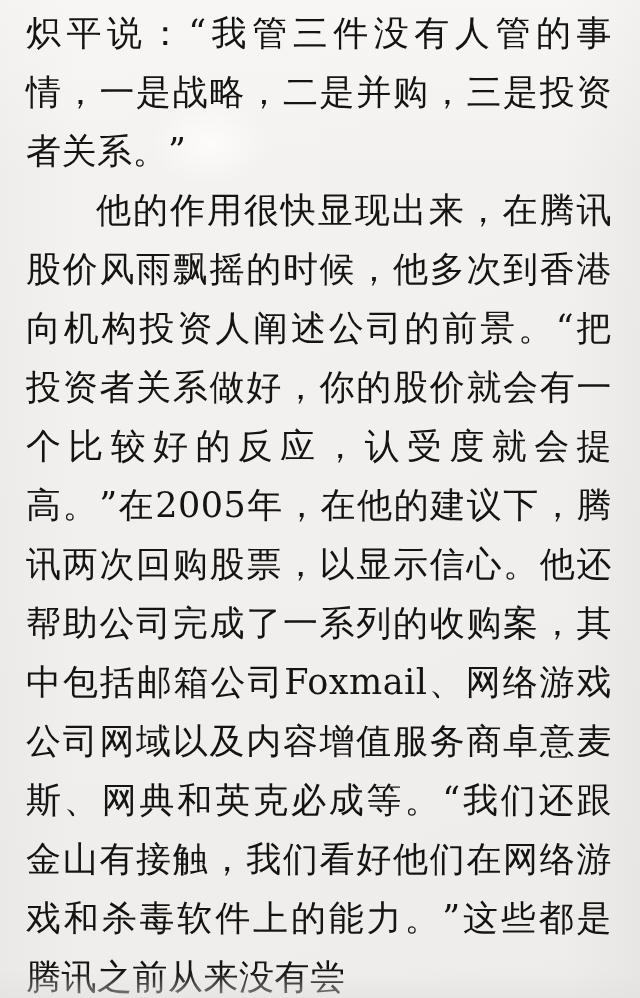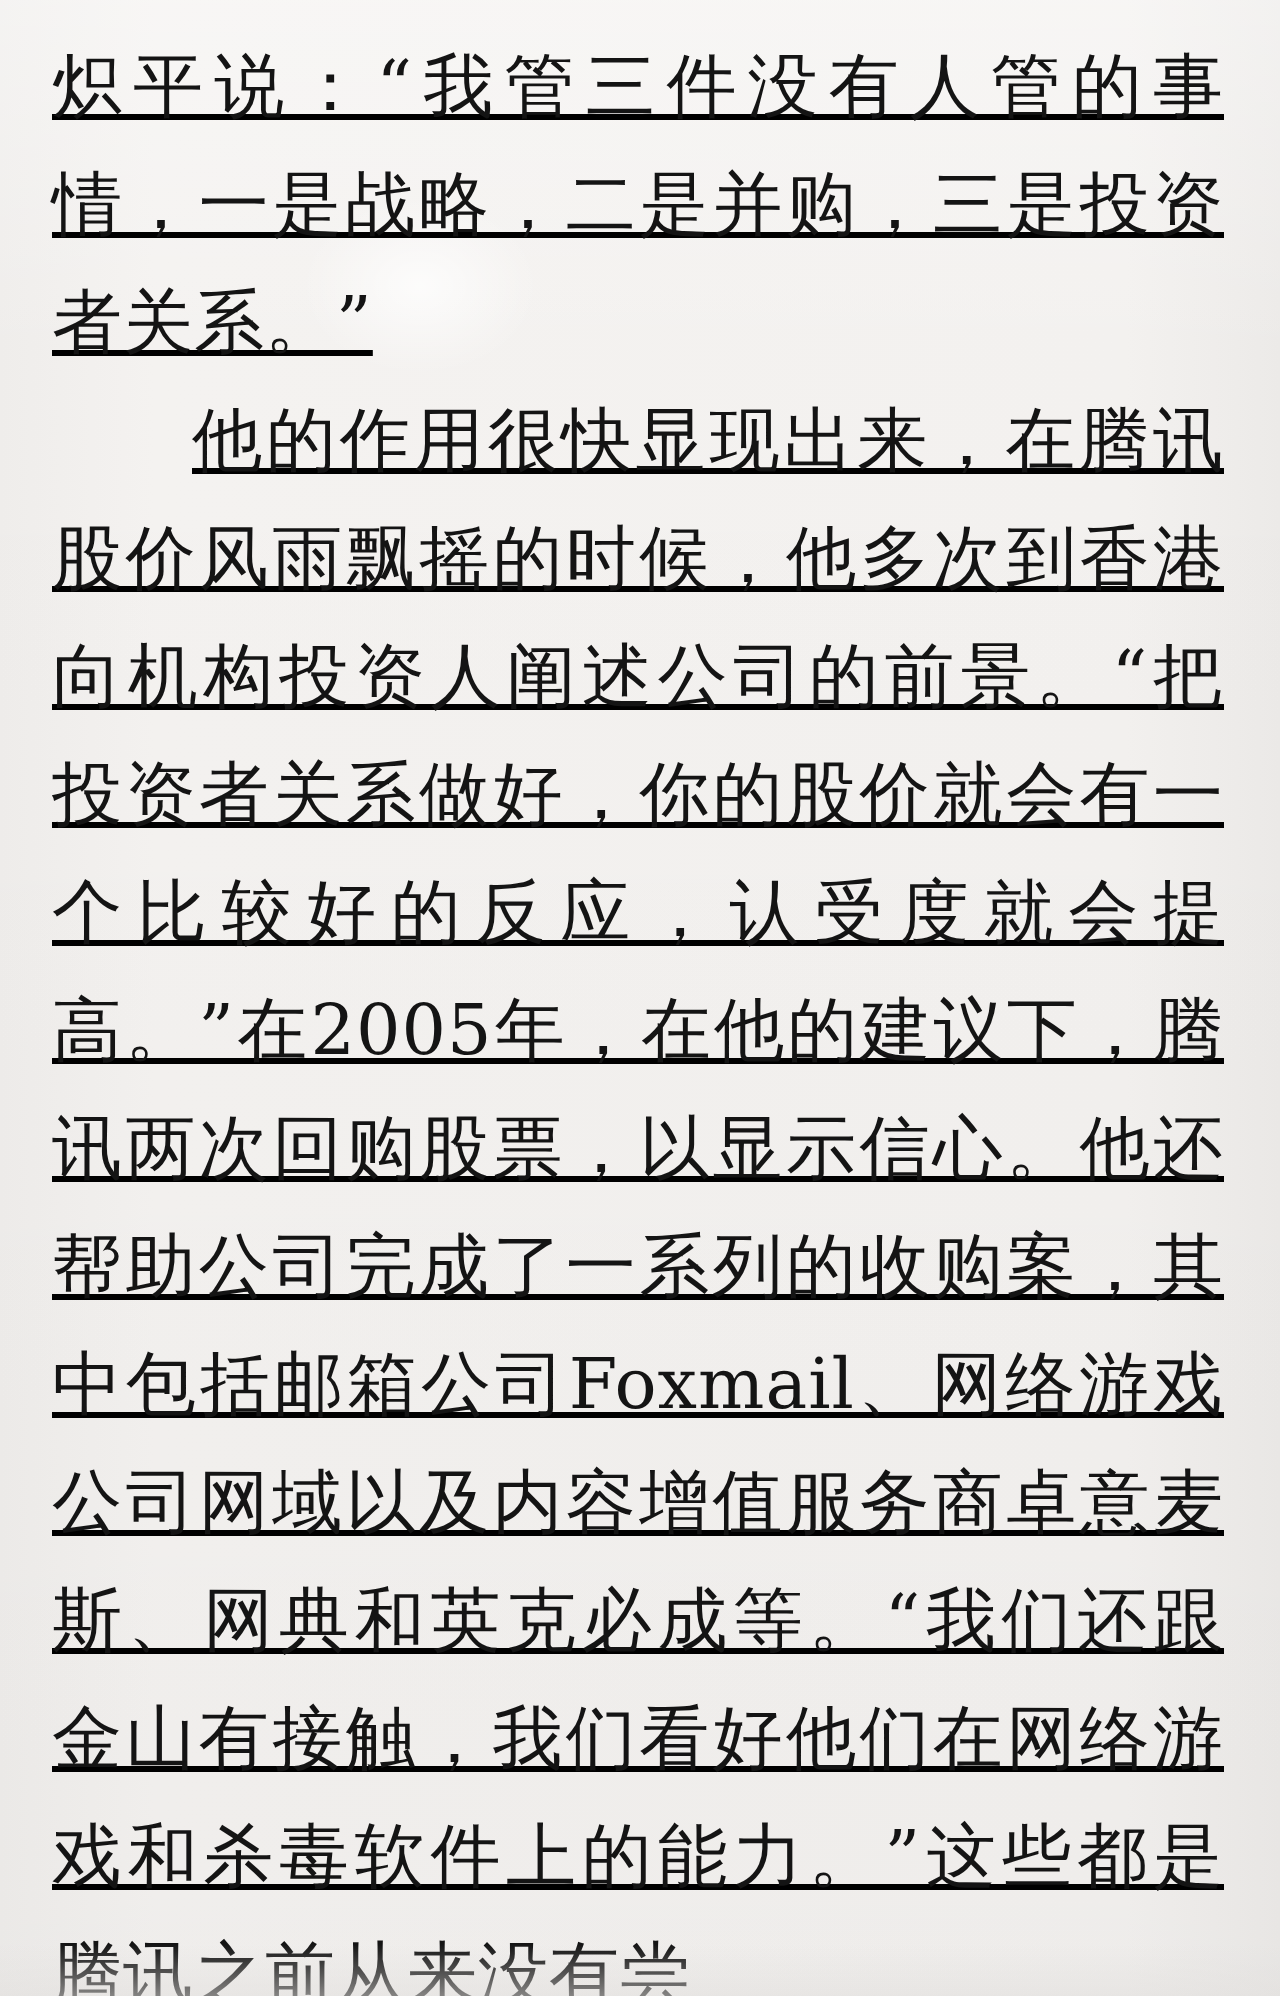--- a/index.html
+++ b/index.html
@@ -12,22 +12,21 @@
     background: #f2f0ee;
     font-family: "DejaVu Serif", "Liberation Serif", serif;
     overflow: hidden;
   }
   .page {
     position: relative;
     width: 640px;
     height: 998px;
     background: linear-gradient(90deg, #efedeb 0%, #f4f2f0 12%, #f3f1ef 88%, #eceae8 100%);
     box-sizing: border-box;
-    padding: 15px 28px 0 26px;
-    text-decoration: underline;
+    padding: 4px 28px 0 26px;
   }
   
   .page::before {
     content: "";
     position: absolute;
     left: 0; top: 0; right: 0; bottom: 0;
     background:
       linear-gradient(180deg, rgba(255,255,255,0.35) 0%, rgba(0,0,0,0.0) 18%, rgba(0,0,0,0.02) 100%);
     pointer-events: none;
   }

